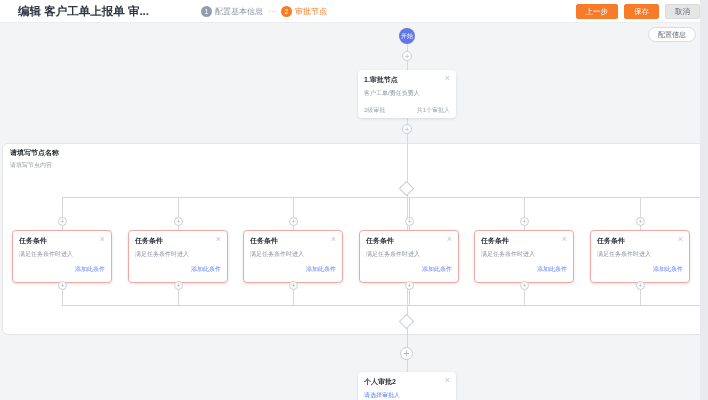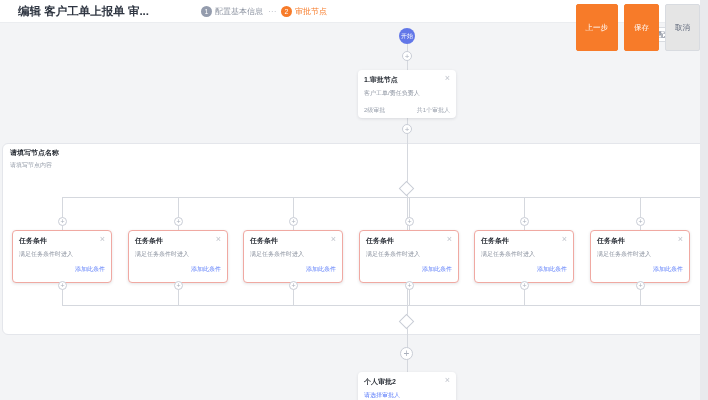--- a/index.html
+++ b/index.html
@@ -11,21 +11,21 @@
   .steps{position:absolute;left:201px;top:0;height:22px;display:flex;align-items:center;gap:5px;}
   .step{display:flex;align-items:center;gap:3px;cursor:pointer;}
   .step-badge{width:11px;height:11px;border-radius:50%;color:#fff;font-size:7px;line-height:11px;text-align:center;}
   .step.inactive .step-badge{background:#949cad;}
   .step.inactive .step-label{color:#8a919f;}
   .step.active .step-badge{background:#f77b29;}
   .step.active .step-label{color:#f77b29;}
   .step-label{font-size:8px;}
   .step-sep{font-size:8px;color:#c0c4cc;}
   .header-buttons{position:absolute;right:8px;top:4px;display:flex;gap:6px;}
-  .btn{height:13px;line-height:13px;padding:16px 9px;font-size:7.5px;border-radius:2px;cursor:pointer;white-space:nowrap;}
+  .btn{height:13px;line-height:13px;padding:0 9px;font-size:7.5px;border-radius:2px;cursor:pointer;white-space:nowrap;}
   .btn-primary{background:#f77b29;color:#fff;border:1px solid #f77b29;}
   .btn-default{background:#e5e5e5;color:#5a6376;border:1px solid #d8dbe0;}
 
   
   .pill-btn{position:absolute;right:4px;top:27px;height:13px;line-height:13px;padding:0 9px;border-radius:8px;background:#fff;border:1px solid #d8dbe0;font-size:7px;color:#5a6376;z-index:9;cursor:pointer;}
 
   .vline-main{position:absolute;left:407px;top:43px;width:1px;height:330px;background:#d5d8de;z-index:2;}
   .hline{position:absolute;height:1px;background:#d5d8de;z-index:2;}
 
   .start-node{position:absolute;left:399px;top:28px;width:16px;height:16px;border-radius:50%;background:#6277e8;color:#fff;font-size:6px;line-height:16px;text-align:center;z-index:4;cursor:pointer;}

